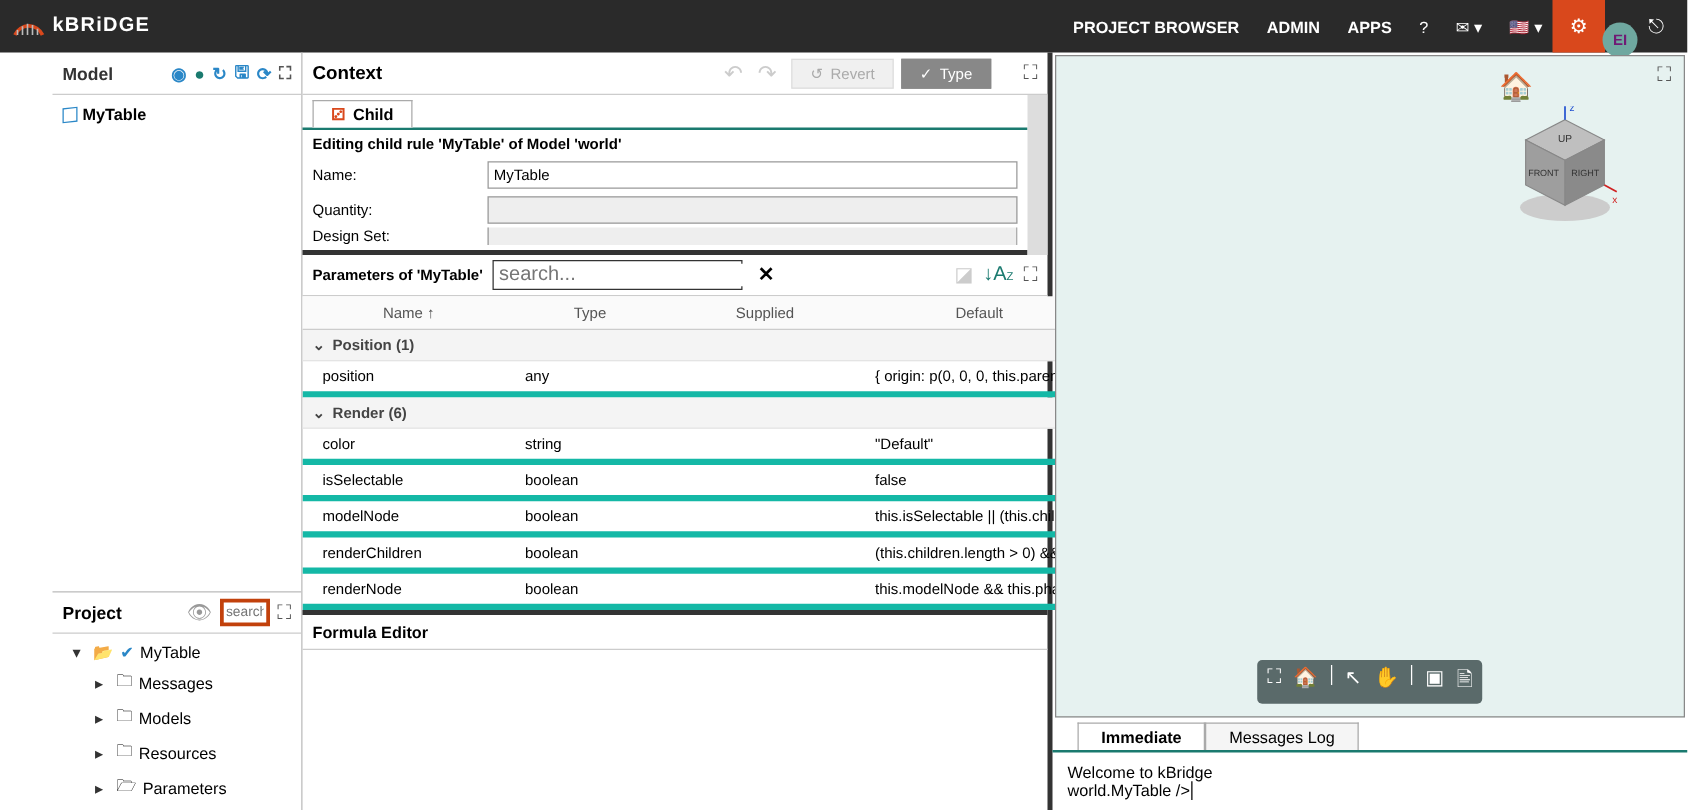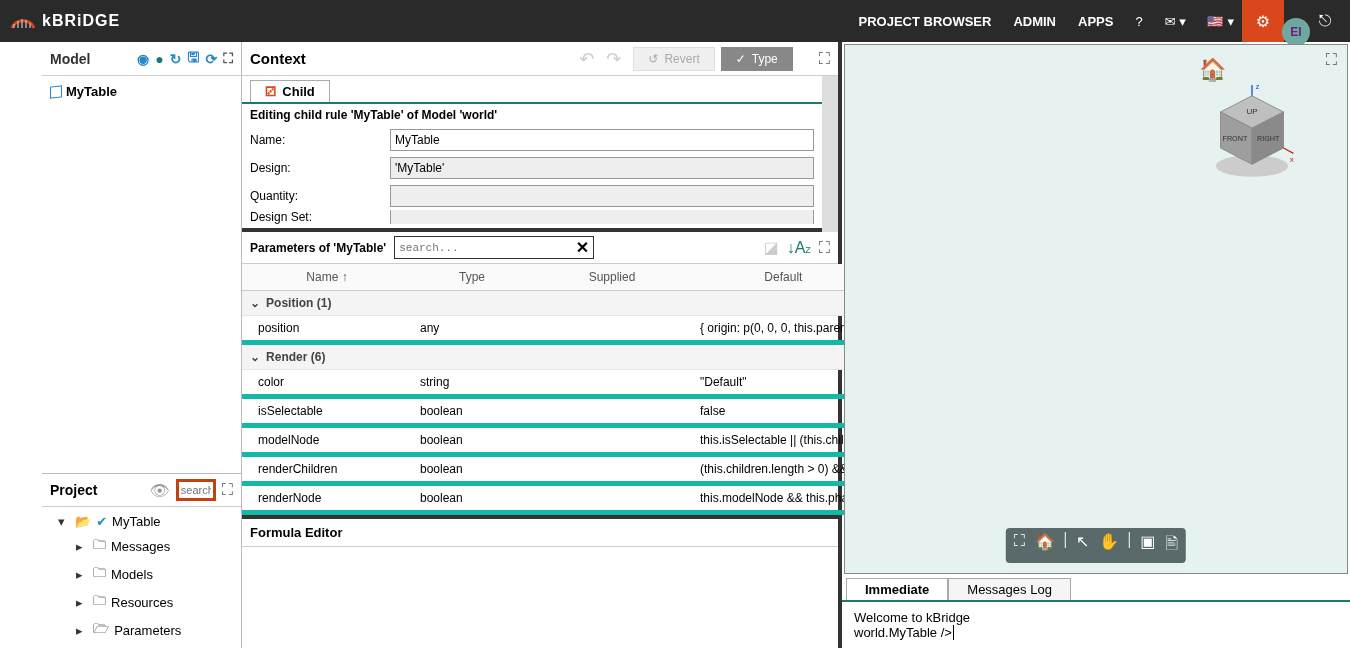--- a/index.html
+++ b/index.html
@@ -58,21 +58,21 @@
 .form-row { display:flex; align-items:center; padding:3px 0;}
 .form-row label { width:140px;}
 .form-row input { flex:1; border:1px solid #999; padding:3px 4px; font-size:12px;}
 .form-row input[readonly] { background:#eee;}
 .scroll-stub { width:16px; background:#ddd;}
 
 
 .params-head { display:flex; align-items:center; padding:4px 8px; gap:8px; border-bottom:1px solid #ccc;}
 .params-head .title { font-weight:bold; font-size:12px;}
 .search-box { display:flex; align-items:center; border:1px solid #333; padding:1px 4px; width:200px;}
-.search-box input { border:none; outline:none; flex:1; font-size:11px;font-family:Liberation Mono, monospace;}
+.search-box input { border:none; outline:none; flex:1; font-size:16px;}
 .params-head .rtools { margin-left:auto; display:flex; gap:8px; align-items:center; color:#1a7a6f;}
 .grid-head { display:flex; font-size:12px; color:#555; border-bottom:1px solid #ccc; background:#fafafa;}
 .grid-head > div { padding:6px 8px; }
 .c-name { width:170px; text-align:center;}
 .c-type { width:120px; text-align:center;}
 .c-supp { width:160px; text-align:center;}
 .c-def { flex:1; text-align:center;}
 .grid-body { font-size:12px; overflow:hidden;}
 .group-row { display:flex; align-items:center; gap:6px; padding:5px 8px; background:#f4f4f4; border-bottom:1px solid #e4e4e4; font-weight:bold; color:#444;}
 .data-row { display:flex; border-bottom:5px solid #14b8a6; padding:5px 0;}
@@ -86,21 +86,21 @@
 
 
 .viewport { flex:1; background:#e6f2f0; position:relative; border:1px solid #888; margin:2px;}
 .vp-expand { position:absolute; top:6px; right:10px; color:#555;}
 .vp-home { position:absolute; top:12px; right:120px; color:#666; font-size:22px;}
 .viewcube { position:absolute; top:40px; right:50px; width:90px; height:90px;}
 .vp-toolbar { position:absolute; bottom:10px; left:50%; transform:translateX(-50%); background:#5a6a6a; border-radius:4px; padding:4px 8px; display:flex; gap:10px; color:#fff;}
 .vp-toolbar .sep { width:1px; background:#fff; height:16px;}
 
 
-.console-tabs { display:flex; border-bottom:2px solid #1a7a6f; padding-left:4px; margin-top:2px;}
+.console-tabs { display:flex; border-bottom:2px solid #1a7a6f; padding-left:20px; margin-top:2px;}
 .console-tabs .tab { border:1px solid #aaa; border-bottom:none; padding:3px 18px; font-size:13px; cursor:pointer; background:#f5f5f5;}
 .console-tabs .tab.active { font-weight:bold; background:#fff;}
 .console-body { padding:8px 12px; font-size:13px; font-family: Consolas, monospace; }
 .cursor { border-left:1px solid #000; animation: blink 1s infinite; margin-left:1px;}
 @keyframes blink { 50% { opacity:0; } }
 </style>
 </head>
 <body>
 
 <div class="topbar">
@@ -214,24 +214,20 @@
           <div class="child-tab">
             <span class="ico">⚂</span>
             <span>Child</span>
           </div>
         </div>
         <div class="form-area">
           <div class="form-desc">Editing child rule 'MyTable' of Model 'world'</div>
           <div class="form-row">
             <label>Name:</label>
             <input value="MyTable" style="">
-          </div>
-          <div class="form-row">
-            <label>Design:</label>
-            <input readonly="" value="'MyTable'" style="">
           </div>
           <div class="form-row">
             <label>Quantity:</label>
             <input readonly="" value="" style="">
           </div>
           <div class="form-row" style="overflow:hidden; height:14px;">
             <label>Design Set:</label>
             <input readonly="" value="" style="">
           </div>
         </div>

